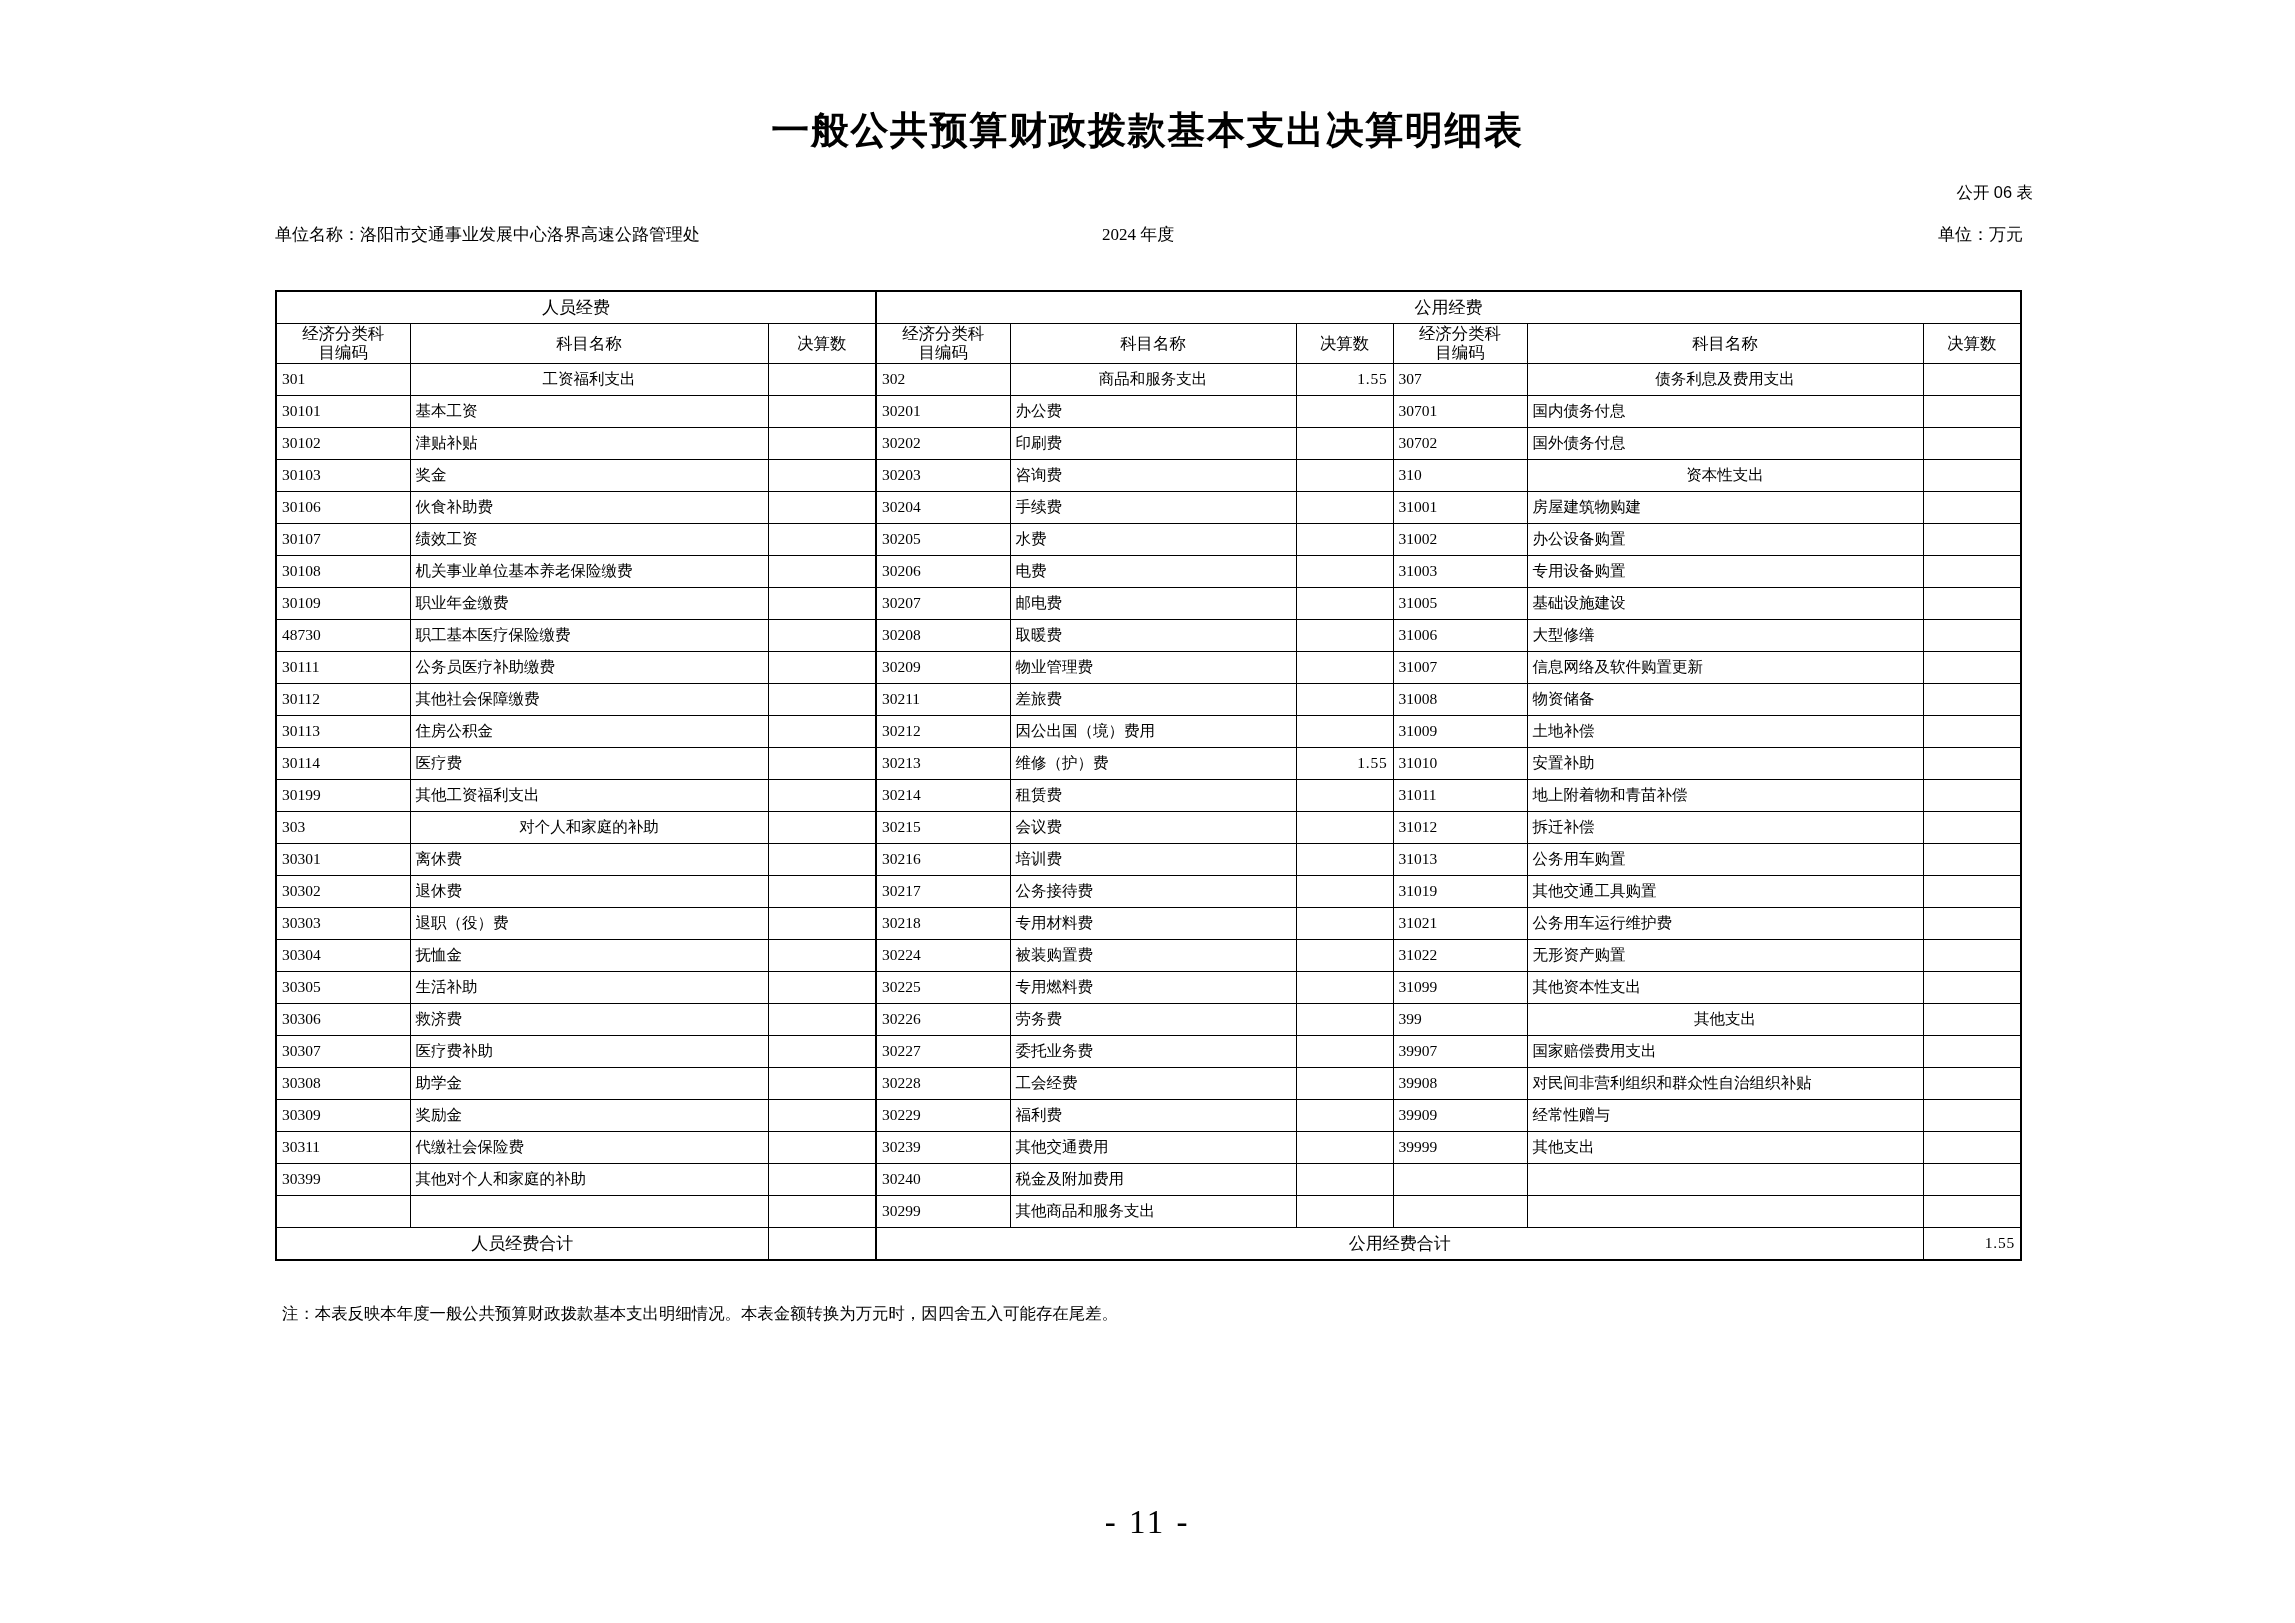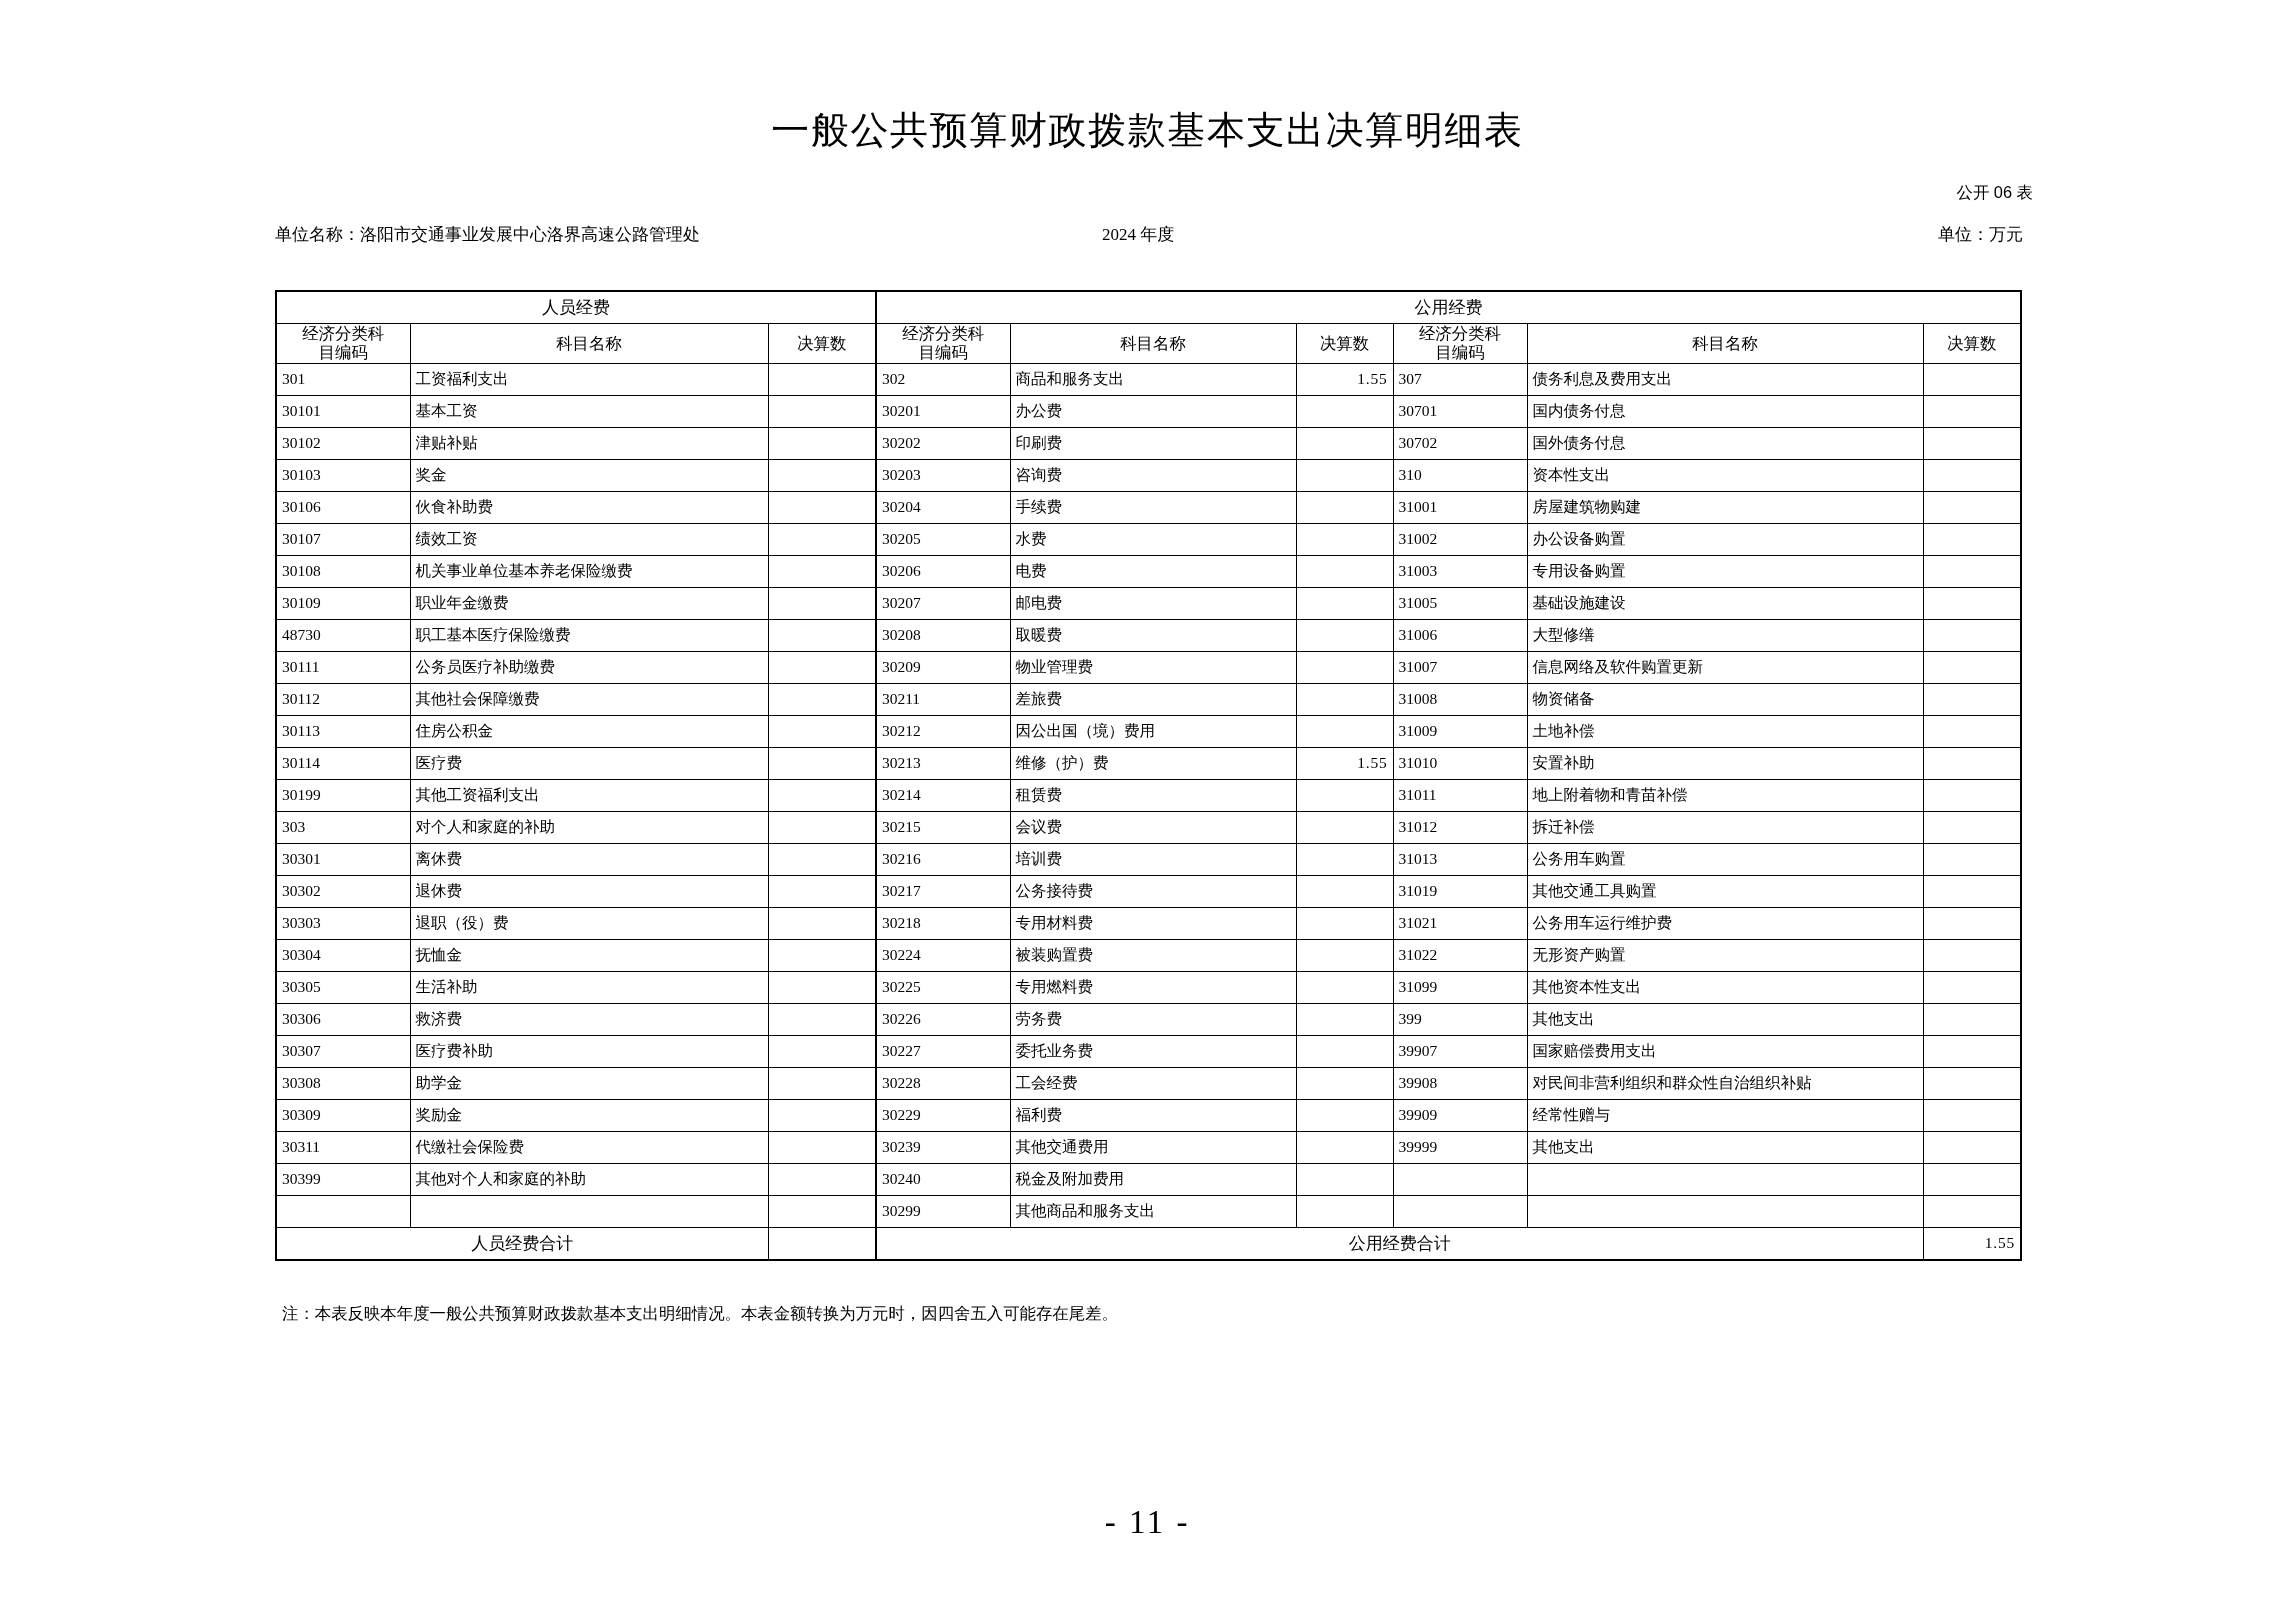--- a/index.html
+++ b/index.html
@@ -23,21 +23,21 @@
   }
 
   
   .doc-title {
     position: absolute;
     top: 105px;
     left: 0;
     width: 2295px;
     text-align: center;
     font-size: 38px;
-    font-weight: normal;
+    font-weight: bold;
     letter-spacing: 1.6px;
     font-family: "Liberation Sans", "DejaVu Sans", sans-serif;
   }
 
   
   .form-no {
     position: absolute;
     top: 182px;
     right: 262px;
     font-size: 16.4px;
@@ -109,21 +109,21 @@
     font-size: 17px;
   }
   .hdr-cell {
     text-align: center;
     height: 64px;
     font-size: 16.4px;
     line-height: 1.18;
     white-space: normal;
   }
   .c-code   { text-align: left;  padding-left: 11.5px; }
-  .c-name1  { text-align: left;  padding-left: 11.5px; }
+  .c-name1  { text-align: center;  padding-left: 11.5px; }
   .c-name2  { text-align: left;  padding-left: 31px; }
   .c-num    { text-align: right; padding-right: 28px; letter-spacing: 0.8px; }
   .total-label {
     text-align: center;
     height: 38px;
     font-size: 17px;
   }
 
   
   col.w-code { width: 134px; }

